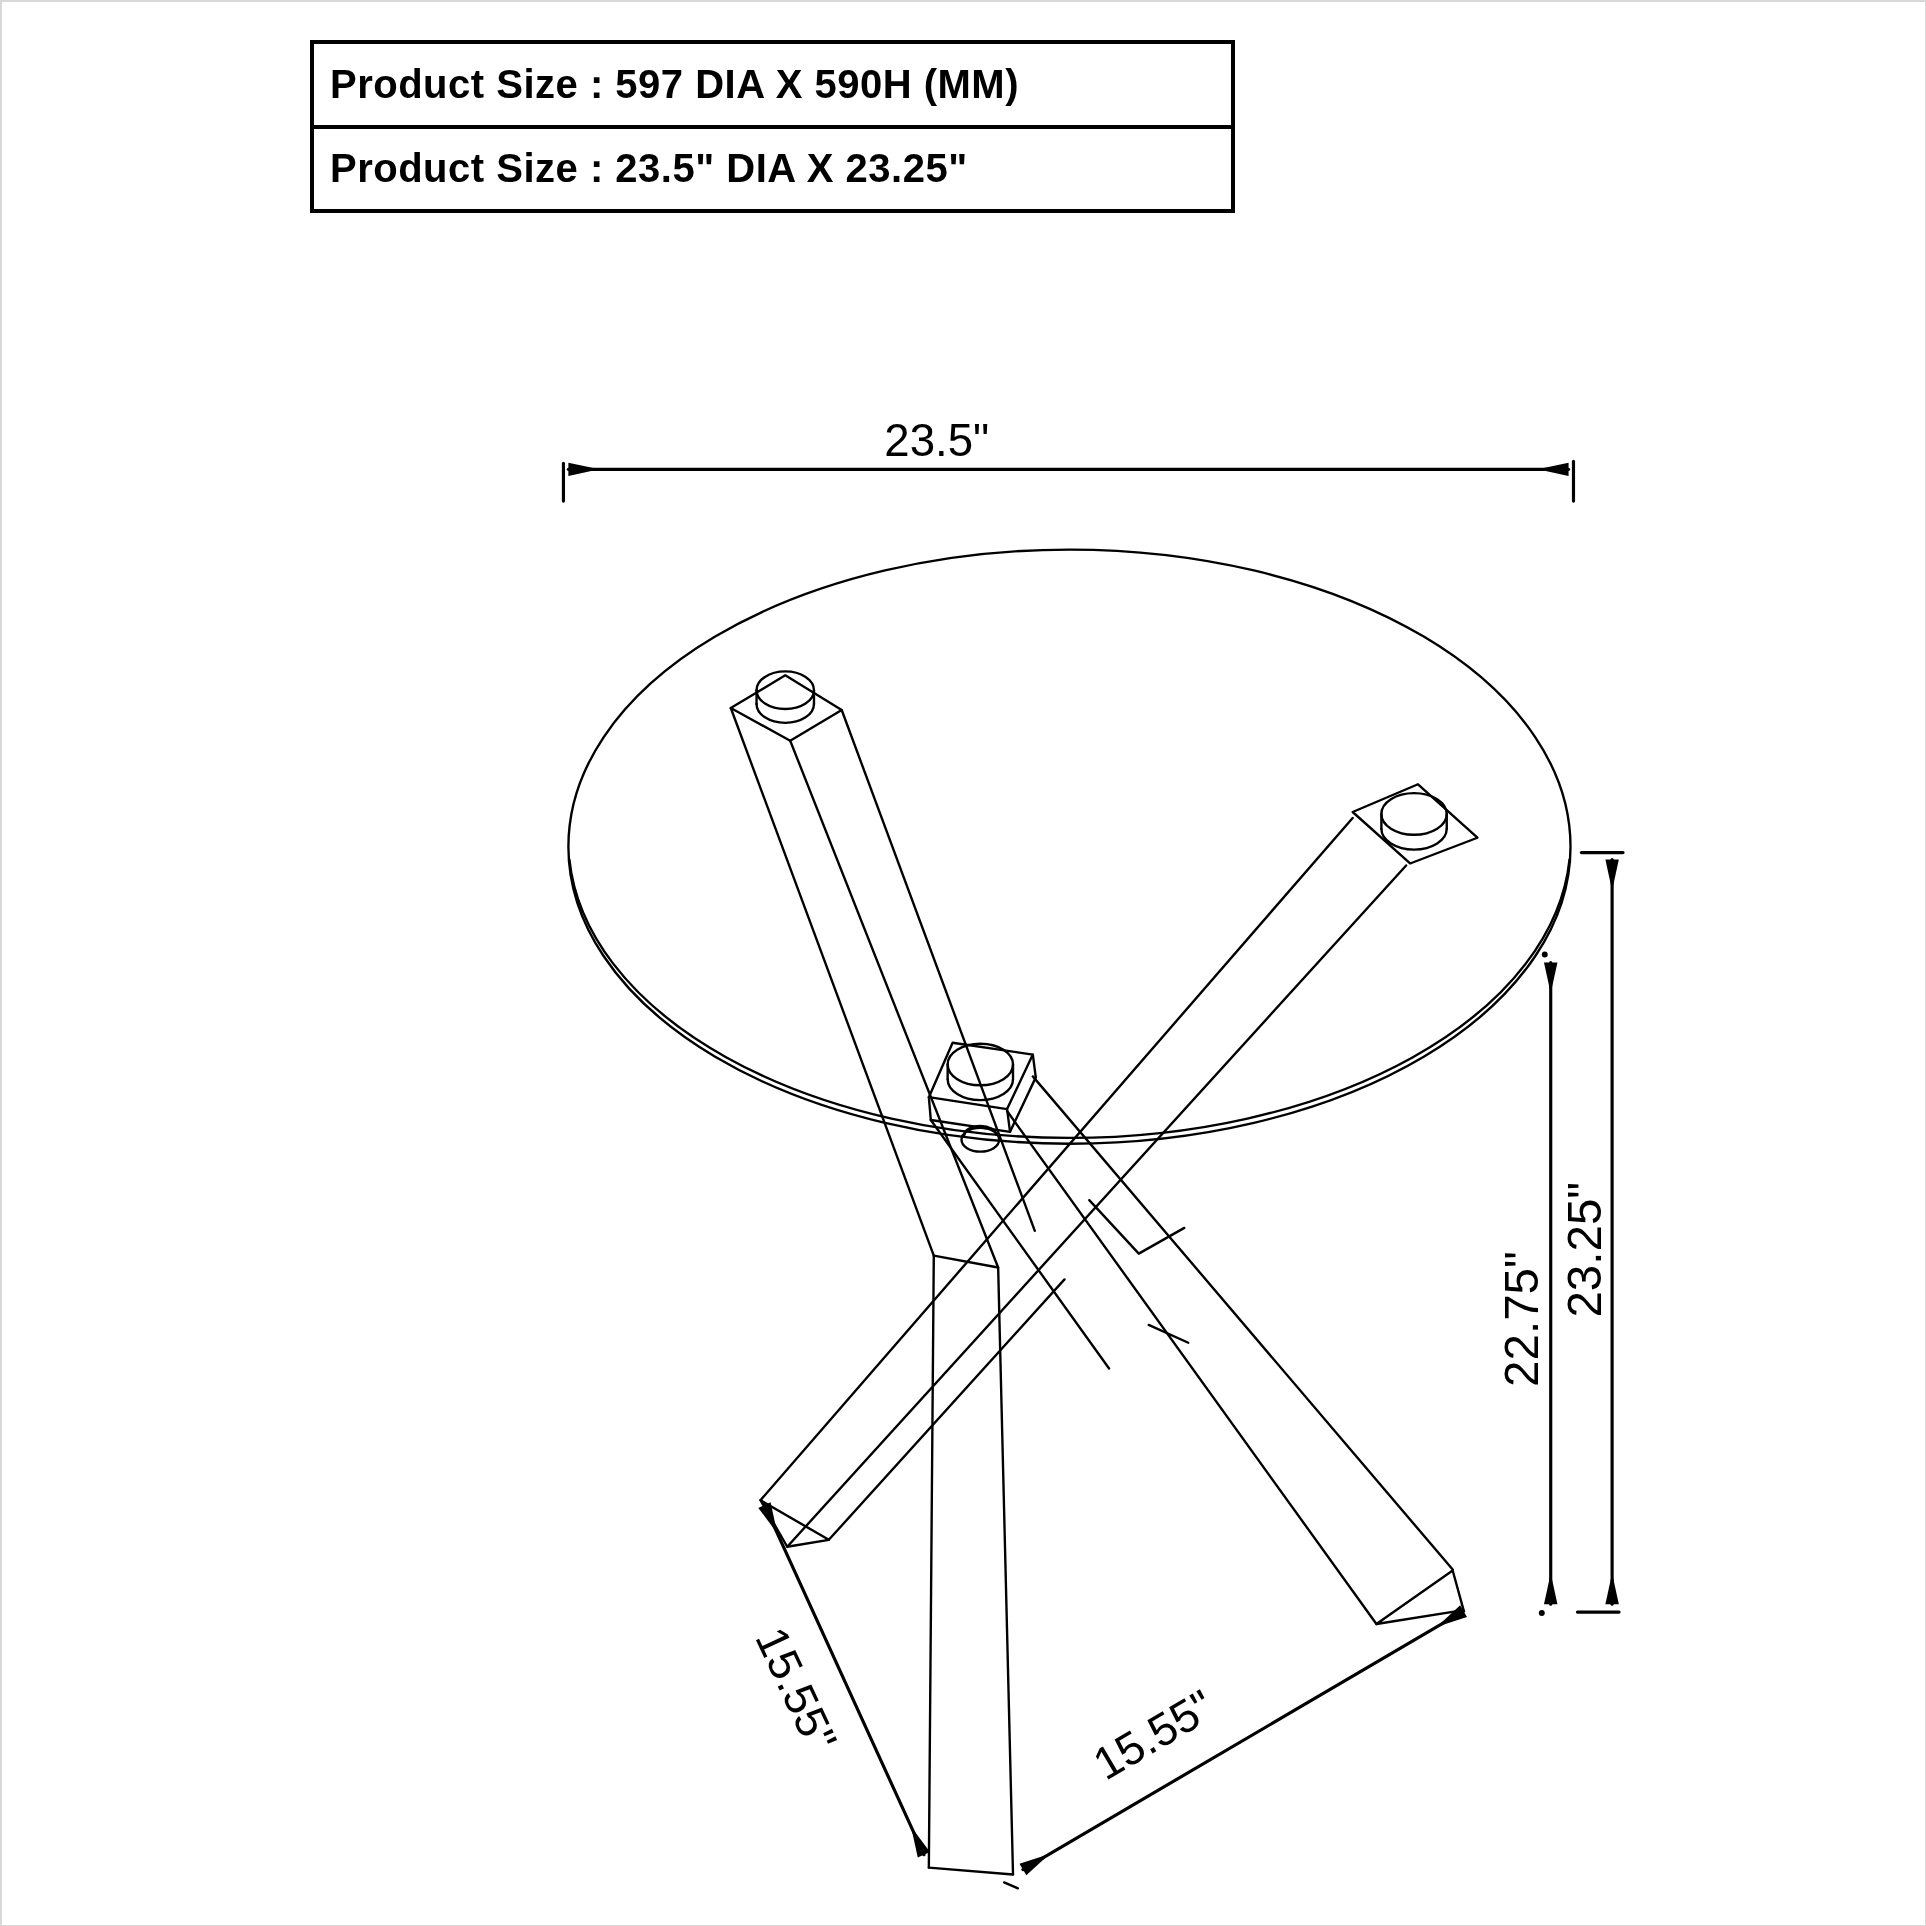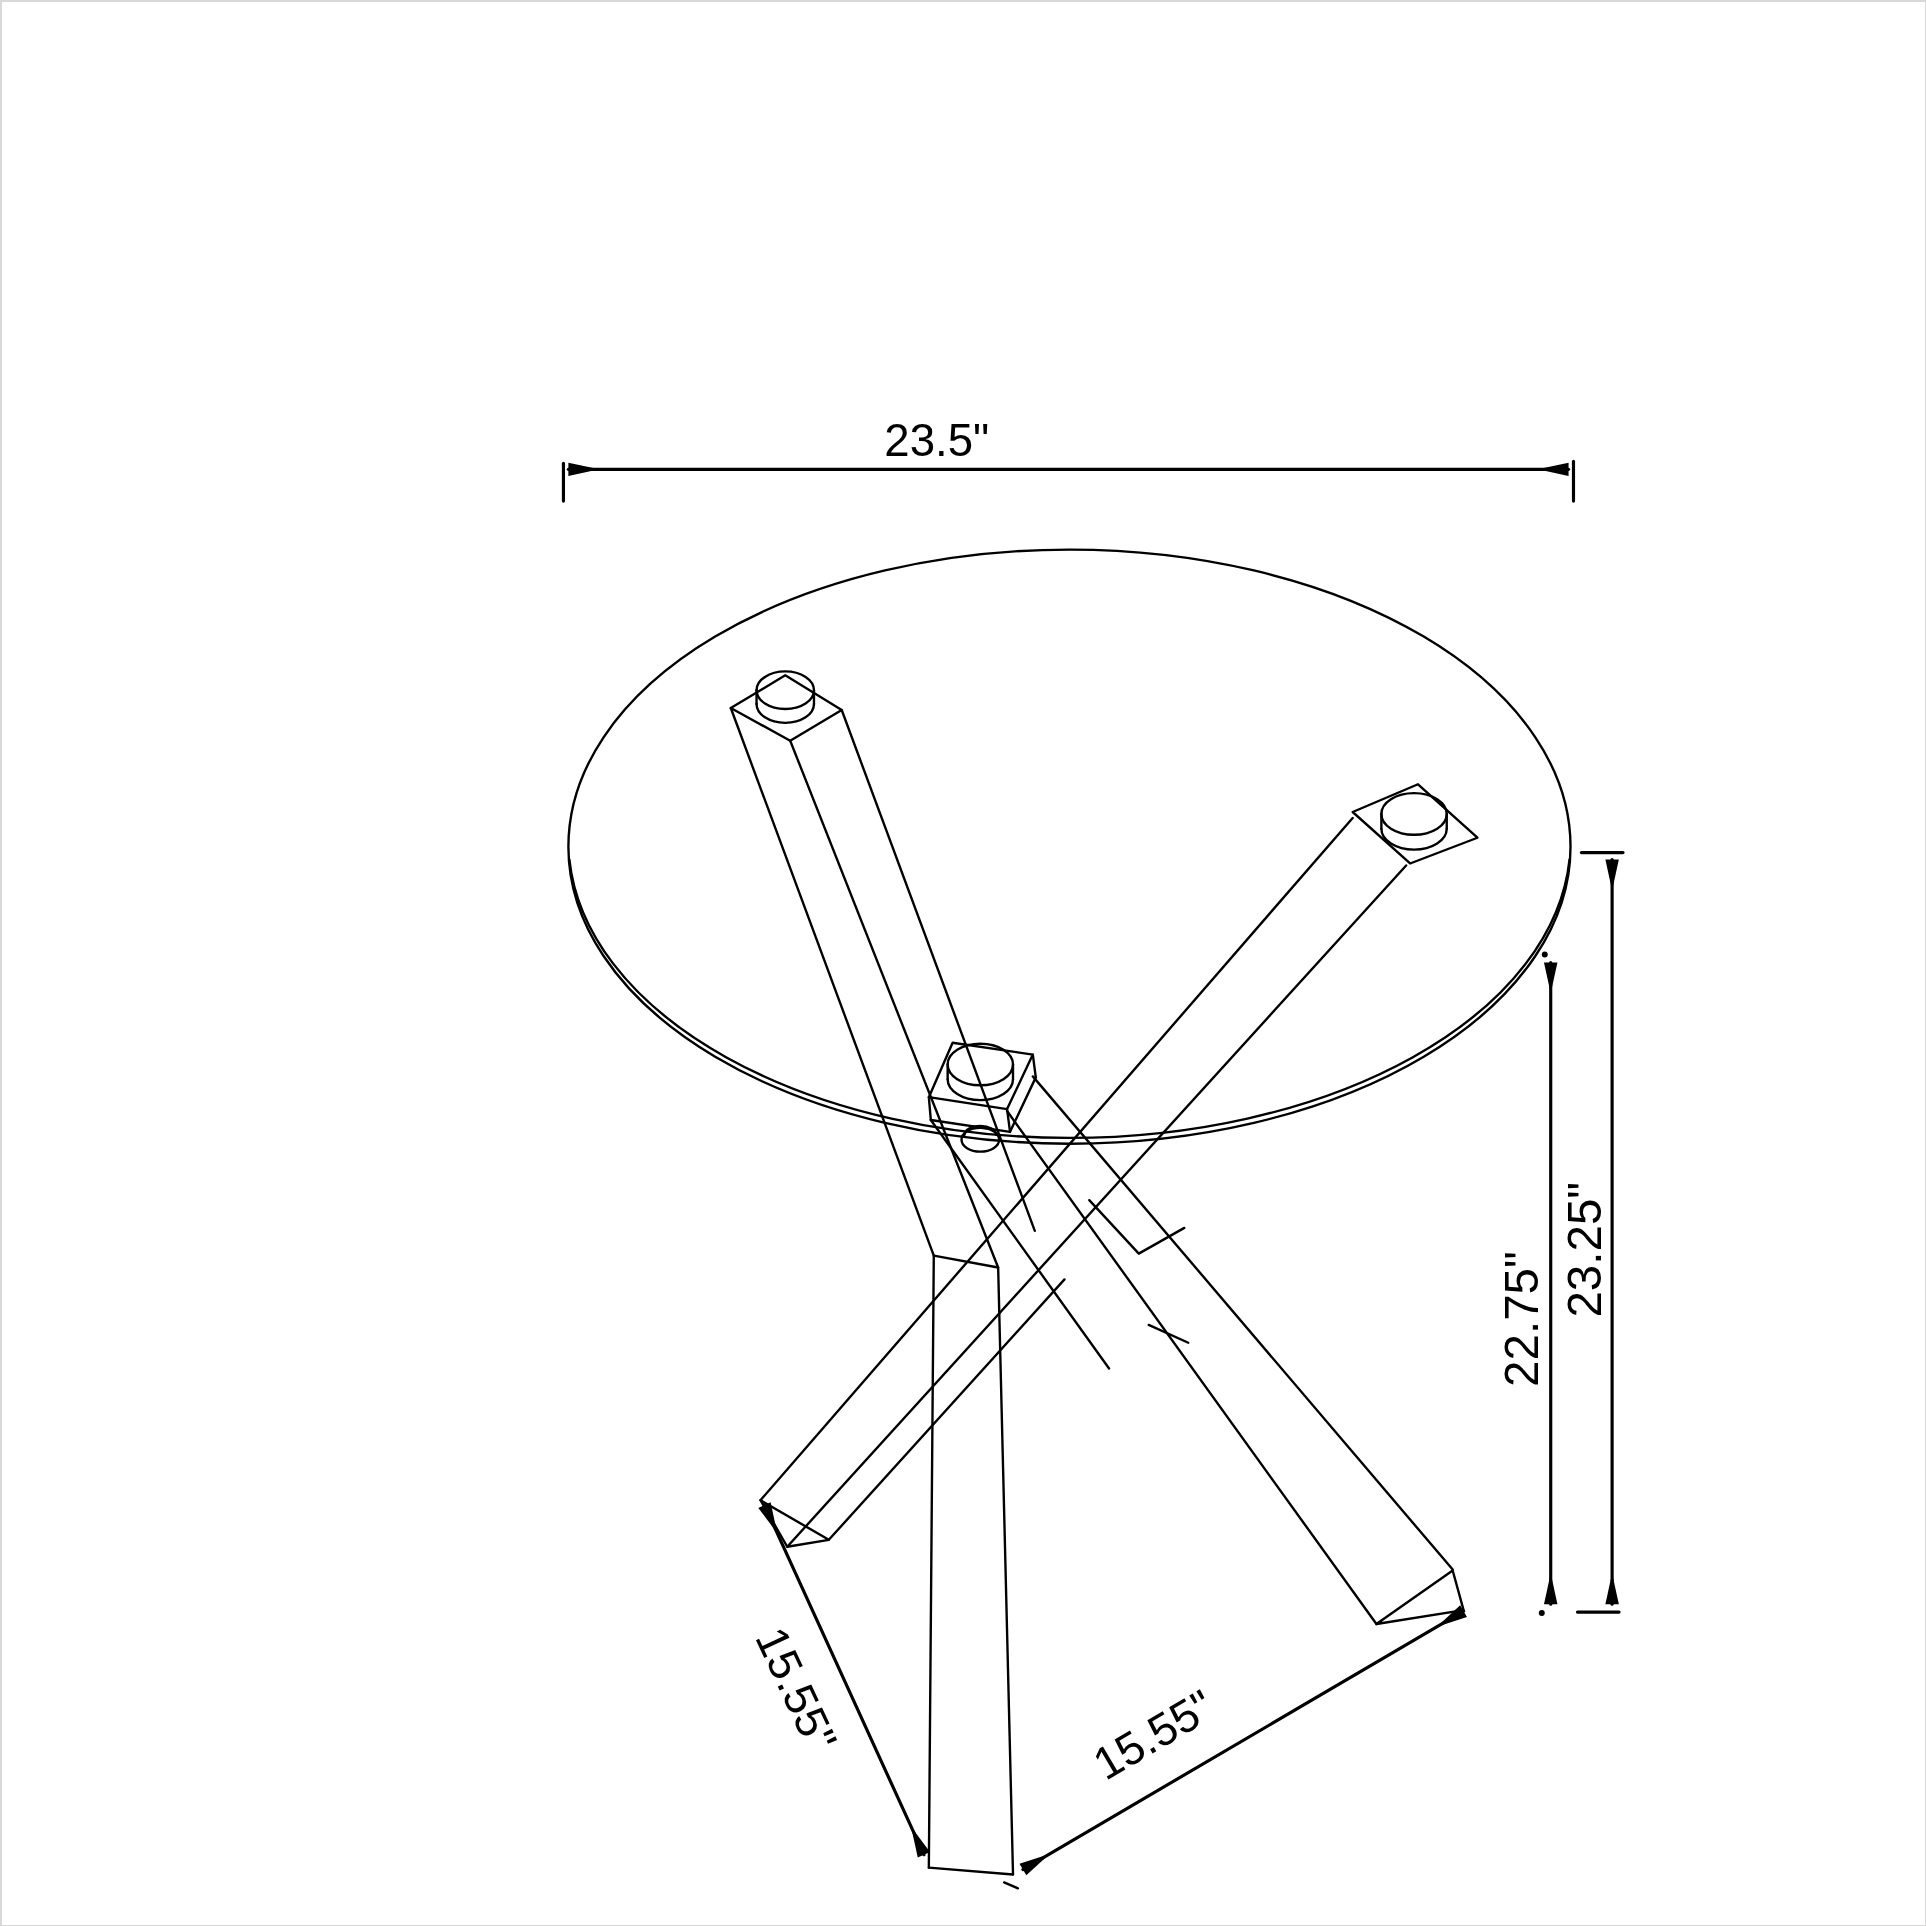--- a/index.html
+++ b/index.html
@@ -70,20 +70,28 @@
   }
   svg .dimtext.vert {
     font-size: 48px;
   }
 </style>
 </head>
 <body>
 
 <div class="page">
 
+  <div class="spec-box">
+    <div class="spec-row first">
+      <span>Product Size : 597 DIA X 590H (MM)</span>
+    </div>
+    <div class="spec-row">
+      <span>Product Size : 23.5" DIA X 23.25"</span>
+    </div>
+  </div>
 
   <svg class="drawing" width="1927" height="1927" viewBox="0 0 1946 1946">
     <defs>
       <marker id="arr" viewBox="0 0 12 12" refX="11.5" refY="6" markerWidth="34" markerHeight="34" markerUnits="userSpaceOnUse" orient="auto-start-reverse">
         <path d="M0.5,6 L11.5,8.4 L11.5,3.6 Z" fill="#000000"></path>
       </marker>
     </defs>
 
     <g>
       <ellipse class="ln" cx="1080" cy="855" rx="506" ry="300"></ellipse>

